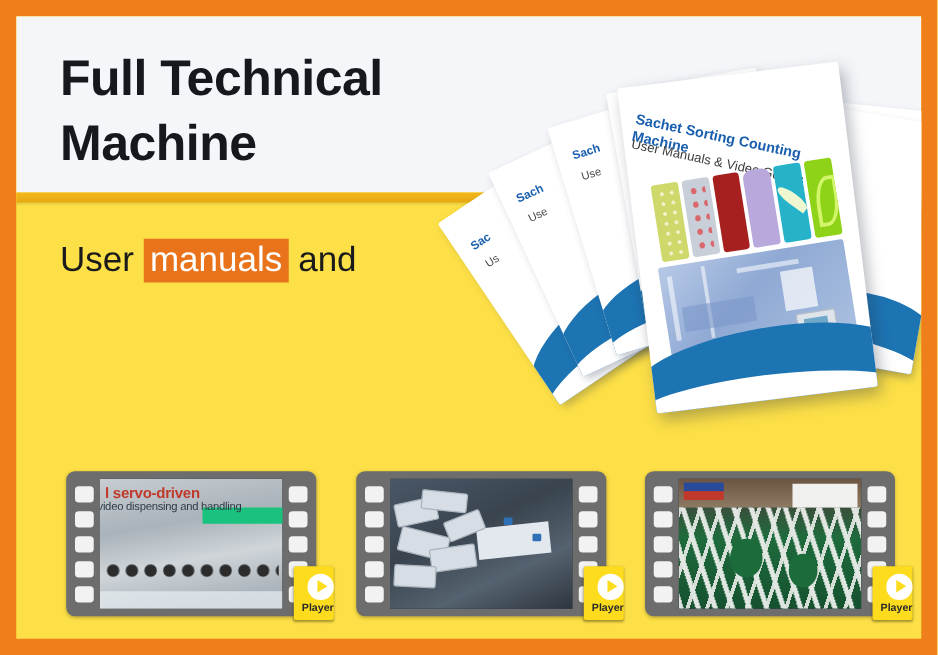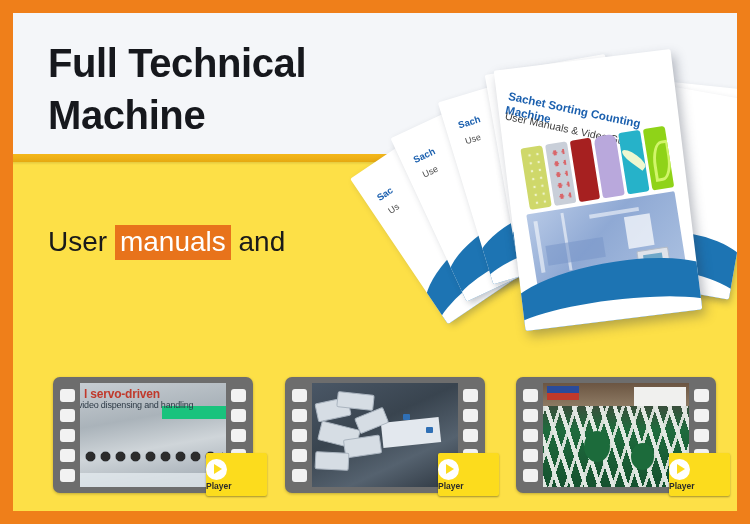--- a/index.html
+++ b/index.html
@@ -34,21 +34,21 @@
   .headline{
     position:absolute;left:35px;top:24px;width:340px;
     font-size:40px;line-height:52px;font-weight:bold;
     color:#16181d;letter-spacing:-0.4px;
   }
   .headline .l2{display:block;}
 
   
   .subtitle{
     position:absolute;left:35px;top:171px;width:360px;
-    font-size:28px;line-height:48px;color:#1a1a1a;margin-top:34px;
+    font-size:28px;line-height:48px;color:#1a1a1a;
   }
   .subtitle .hl{
     background:#e8731b;color:#ffffff;
     padding:1px 5px 3px 5px;
   }
   .subtitle .row{display:block;white-space:nowrap;}
 
   
   .booklets{
     position:absolute;left:368px;top:10px;width:340px;height:310px;
@@ -228,23 +228,23 @@
     background-image:
       repeating-linear-gradient(72deg,#f2f4f1 0 4px,transparent 4px 13px),
       repeating-linear-gradient(108deg,#e6eae5 0 3px,transparent 3px 15px);
     opacity:.92;
   }
   .v3 .hole1{position:absolute;left:28%;top:46%;width:18%;height:30%;background:#1c6b3b;border-radius:50%;}
   .v3 .hole2{position:absolute;left:60%;top:58%;width:16%;height:26%;background:#1c6b3b;border-radius:50%;}
 
   
   .player{
-    position:absolute;right:-14px;bottom:-3px;width:61px;height:43px;
+    position:absolute;right:-14px;bottom:-3px;width:32px;height:43px;
     background:#fcdc1d;border-radius:2px;
-    display:flex;flex-direction:column;align-items:flex-start;justify-content:center;
+    display:flex;flex-direction:column;align-items:flex-end;justify-content:center;
     box-shadow:0 1px 2px rgba(0,0,0,.35);z-index:4;
   }
   .player .circ{
     width:21px;height:21px;border-radius:50%;background:#ffffff;
     display:flex;align-items:center;justify-content:center;margin-bottom:1px;
   }
   .player .tri{
     width:0;height:0;margin-left:3px;
     border-left:8px solid #fcdc1d;
     border-top:5px solid transparent;

